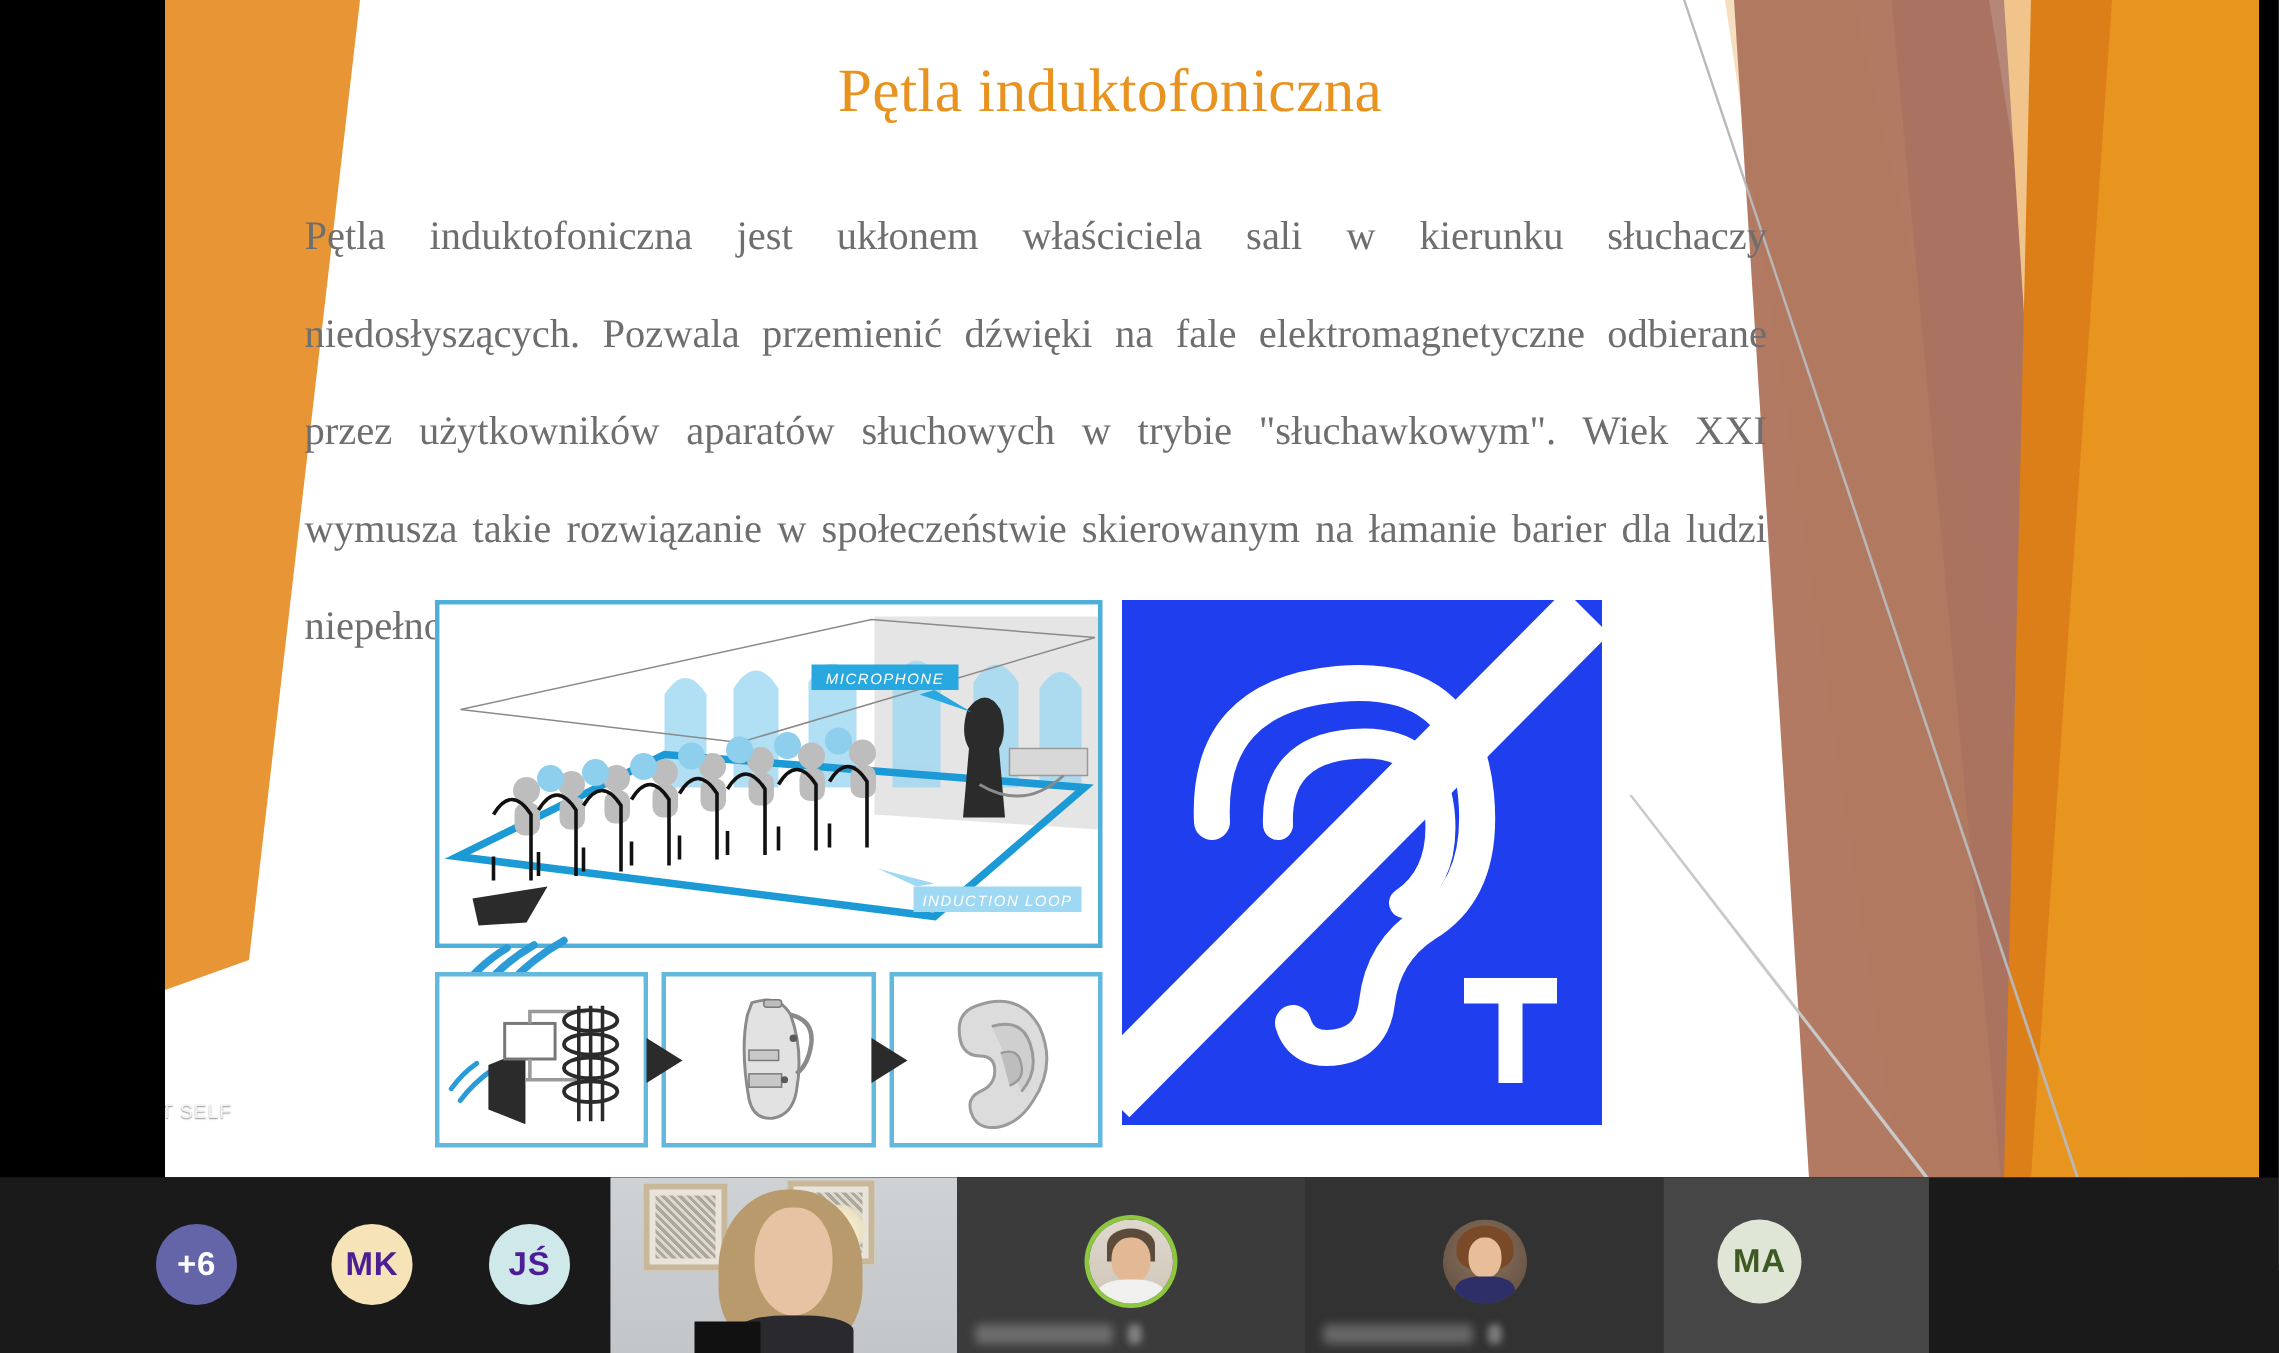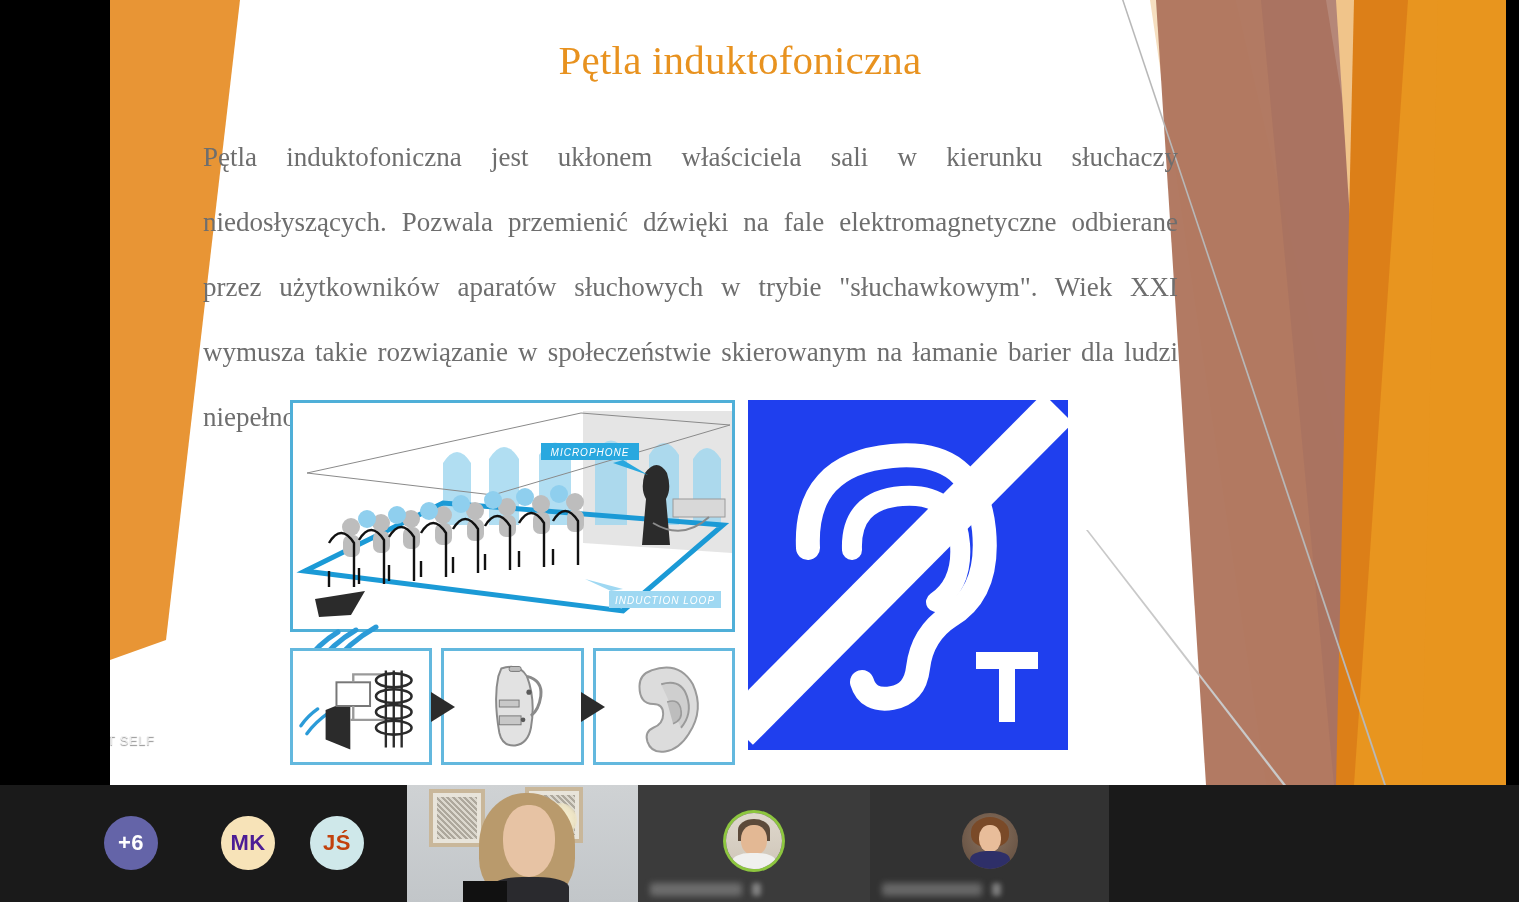--- a/index.html
+++ b/index.html
@@ -338,21 +338,21 @@
 
   <div id="strip">
 
     <div class="tile t0">
       <div class="avatar a-initials" style="left: 104px; top: 31px; transform: none; width: 54px; height: 54px; background: rgb(100, 100, 168); color: rgb(255, 255, 255); position: absolute;">
         <span>+6</span>
       </div>
       <div class="avatar a-initials" style="left: 221px; top: 31px; transform: none; width: 54px; height: 54px; background: rgb(247, 227, 184); color: #4c1d95; position: absolute;">
         <span>MK</span>
       </div>
-      <div class="avatar a-initials" style="left: 310px; top: 31px; transform: none; width: 54px; height: 54px; background: rgb(207, 232, 234); color: #c2410c; position: absolute;">
+      <div class="avatar a-initials" style="left: 326px; top: 31px; transform: none; width: 54px; height: 54px; background: rgb(207, 232, 234); color: #4c1d95; position: absolute;">
         <span>JŚ</span>
       </div>
     </div>
 
     <div class="tile t1">
       <div class="vid">
         <div class="wall"></div>
         <div class="frameart" style="left:22px; top:4px; width:56px; height:58px;"></div>
         <div class="frameart" style="left:118px; top:2px; width:58px; height:56px;"></div>
         <div class="lamp" style="left:136px; top:18px; width:34px; height:34px;"></div>
@@ -383,14 +383,19 @@
         <div style="position:absolute; left:9px; top:4px; width:38px; height:30px; border-radius:50% 50% 40% 40%; background:#7a4a28;"></div>
         <div style="position:absolute; left:17px; top:12px; width:22px; height:27px; border-radius:46%; background:#e8bd9a;"></div>
         <div style="position:absolute; left:8px; top:38px; width:40px; height:22px; border-radius:40% 40% 0 0; background:#2e2f68;"></div>
       </div>
       <div class="namebar">
         <div class="nameblur" style="width:100px;"></div>
         <div class="micblur"></div>
       </div>
     </div>
 
+    <div class="tile t5">
+      <div class="avatar a-initials" style="left:36px; top:28px; width:56px; height:56px; background:#DFE6D6; color:#3E5A22;">
+        <span>MA</span>
+      </div>
+    </div>
   </div>
 </div>
 
 </body></html>

